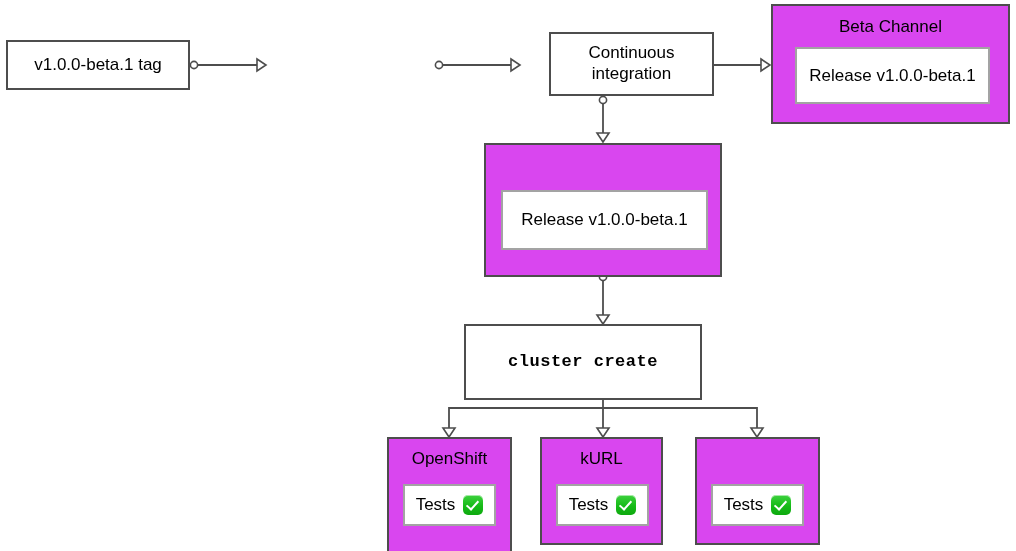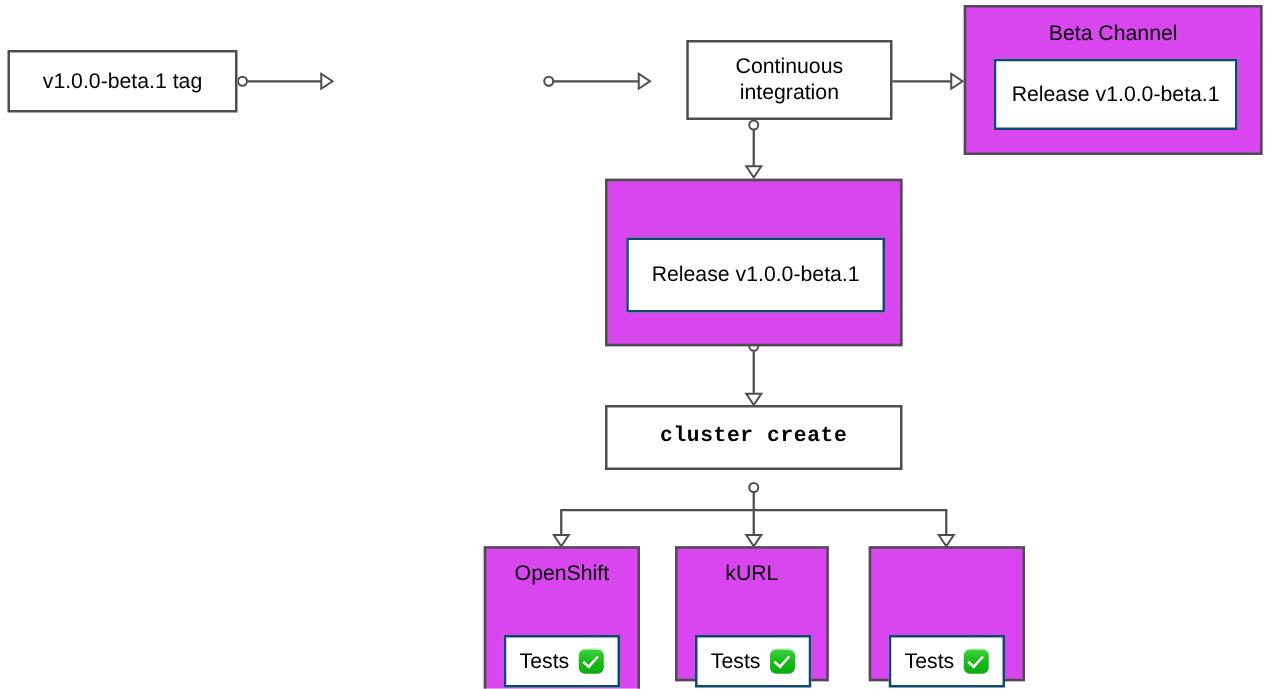--- a/index.html
+++ b/index.html
@@ -46,32 +46,31 @@
     left: 0;
     right: 0;
     text-align: center;
     font-size: 17px;
     color: #000000;
     font-family: "Liberation Sans", sans-serif;
   }
   .inner-box {
     position: absolute;
     box-sizing: border-box;
-    border: 2px solid #0c4a6e;
+    border: 2px solid #a3a3a3;
     background: #ffffff;
     display: flex;
     align-items: center;
     justify-content: center;
     font-size: 17px;
     color: #000000;
     font-family: "Liberation Sans", sans-serif;
   }
   .test-inner {
     gap: 8px;
-    margin-top: 24px;
   }
   .check-emoji {
     display: inline-block;
     width: 20px;
     height: 20px;
     border-radius: 5px;
     position: relative;
     flex: 0 0 auto;
     background: linear-gradient(180deg, #3ed23f 0%, #16bb17 55%, #0ea90f 100%);
     box-shadow: inset 0 1px 0 rgba(255,255,255,0.55);
@@ -167,21 +166,21 @@
 
   <div class="group" style="left:771px; top:4px; width:239px; height:120px;">
     <div class="group-title" style="top:11px;">Beta Channel</div>
     <div class="inner-box" style="left:22px; top:41px; width:195px; height:57px;">Release v1.0.0-beta.1</div>
   </div>
 
   <div class="group" style="left:484px; top:143px; width:238px; height:134px;">
     <div class="inner-box" style="left:15px; top:45px; width:207px; height:60px;">Release v1.0.0-beta.1</div>
   </div>
 
-  <div class="node mono" style="left:484px; top:324px; width:238px; height:52px;">cluster create</div>
+  <div class="node mono" style="left:464px; top:324px; width:238px; height:76px;">cluster create</div>
 
   <div class="group" style="left:387px; top:437px; width:125px; height:132px;">
     <div class="group-title" style="top:10px;">OpenShift</div>
     <div class="inner-box test-inner" style="left:14px; top:45px; width:93px; height:42px;">
       <span>Tests</span>
       <span class="check-emoji"></span>
     </div>
   </div>
 
   <div class="group" style="left:540px; top:437px; width:123px; height:108px;">

